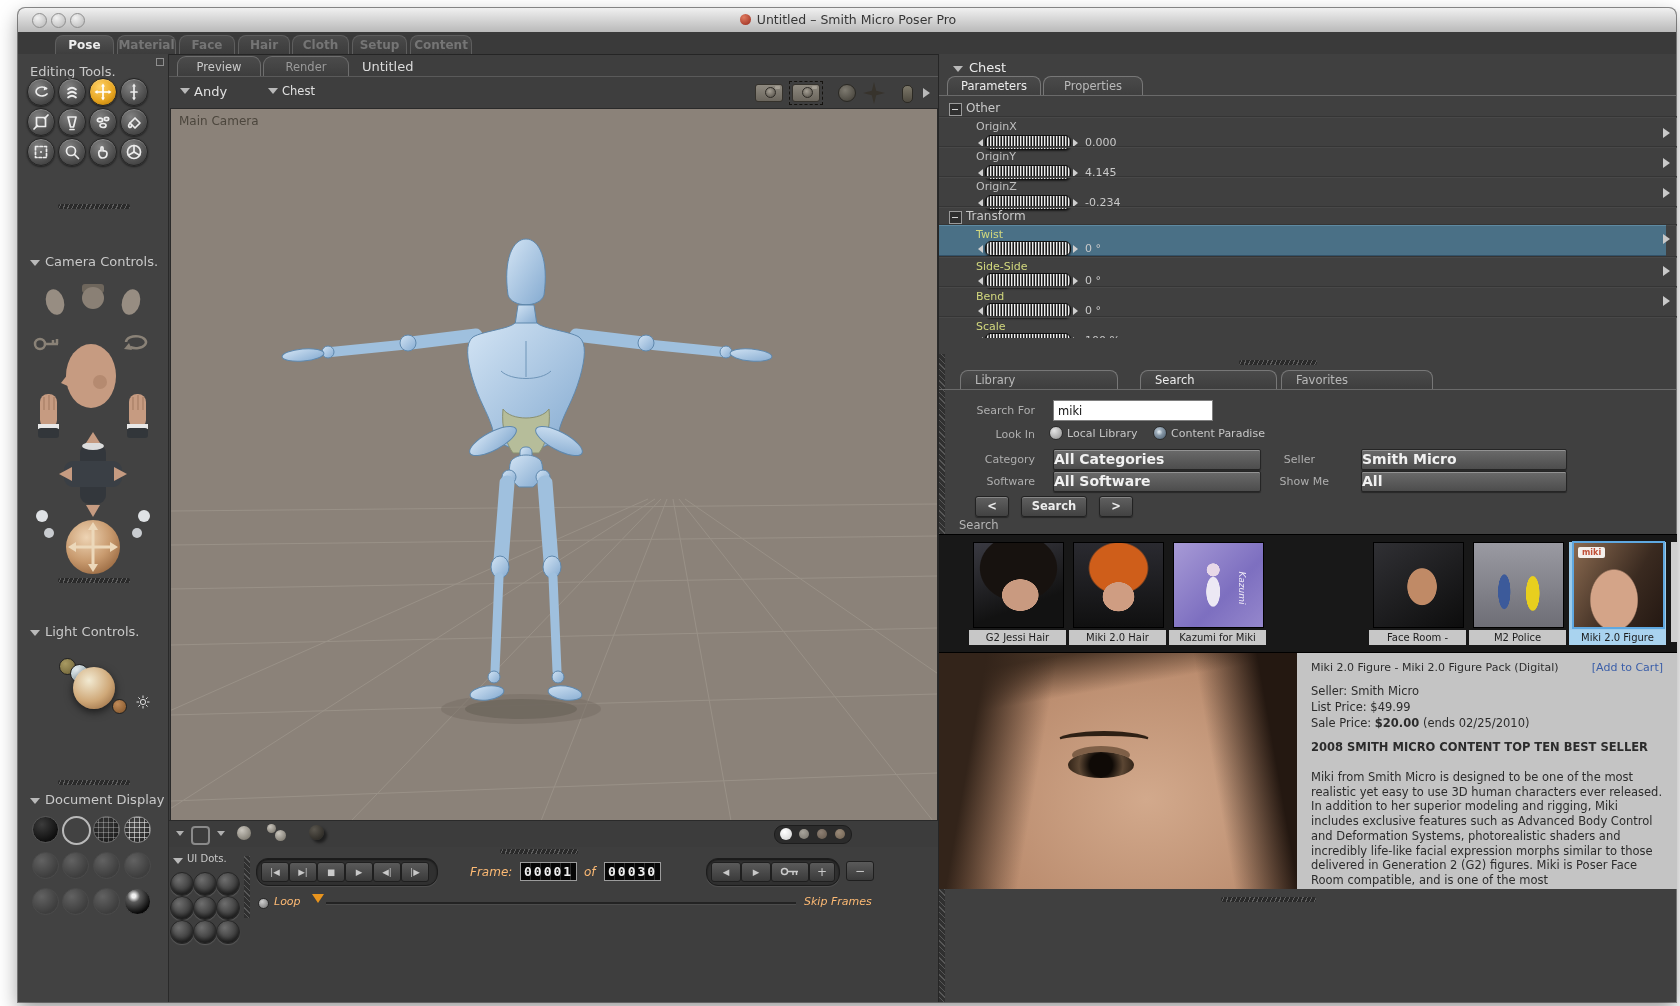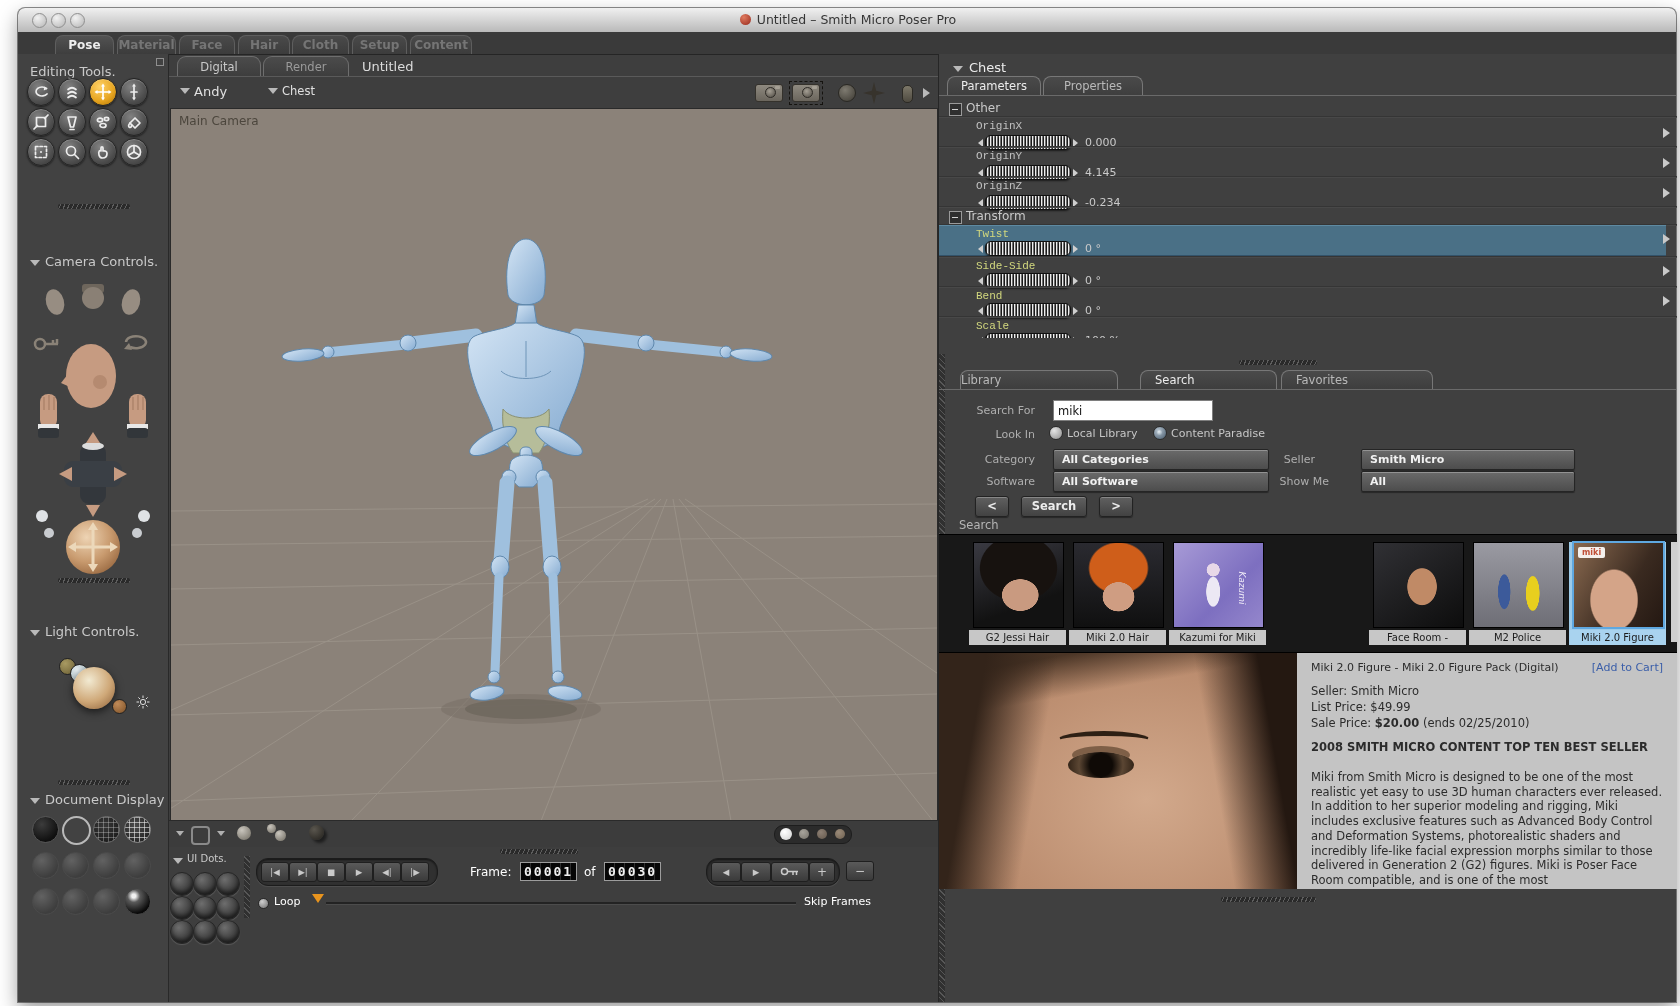--- a/index.html
+++ b/index.html
@@ -74,53 +74,53 @@
   .dotpill{position:absolute;height:17px;border-radius:9px;background:#2b2b2b;border:1px solid #1d1d1d;}
   .pdot{position:absolute;top:3px;border-radius:50%;}
   
   .tgroup{position:absolute;background:#303030;border:1px solid #1c1c1c;border-radius:12px;
     box-shadow:inset 0 1px 2px rgba(0,0,0,.6),0 1px 0 rgba(255,255,255,.08);}
   .tbtn{position:absolute;width:26px;height:18px;border:1px solid #1f1f1f;border-radius:3px;
     background:linear-gradient(#5a5a5a,#3a3a3a);color:#c9c9c9;font-size:8.5px;text-align:center;line-height:18px;}
   .counter{position:absolute;font-family:"DejaVu Sans Mono","Liberation Mono",monospace;font-weight:bold;
     font-size:13px;color:#f0f0f0;letter-spacing:2px;padding:1px 3px;border:1px solid #9c9c9c;
     background:#060606 repeating-linear-gradient(90deg,transparent 0 9px,#2e2e2e 9px 10px);}
-  .flabel{color:#ffffff;font-size:12px;}
+  .flabel{color:#fdba74;font-size:12px;font-style:italic;}
   .phead{width:0;height:0;border-left:6px solid transparent;border-right:6px solid transparent;border-top:9px solid #e8941e;}
   .track{position:absolute;height:2px;background:#232323;box-shadow:0 1px 0 #4c4c4c;}
   .vhatch{background:repeating-linear-gradient(45deg,#303030 0 3px,#575757 3px 4px);}
   
   .rpanel{position:absolute;left:920px;top:46px;right:0;bottom:0;background:#404040;border-left:1px solid #262626;}
   .ptab{position:absolute;height:19px;border:1px solid #777;border-bottom:none;border-radius:8px 8px 0 0;
     background:linear-gradient(#4a4a4a,#3e3e3e);color:#b9b9b9;font-size:11.5px;text-align:center;line-height:19px;}
   .ptab.active{color:#ececec;}
   .tabline{position:absolute;height:1px;background:#6a6a6a;}
   .pminus{position:absolute;width:11px;height:11px;border:1px solid #9a9a9a;background:#2f2f2f;}
   .pminus:after{content:"";position:absolute;left:2px;top:5px;width:6px;height:1px;background:#d2d2d2;}
   .grouplab{position:absolute;color:#c9c9c9;font-size:12px;}
-  .plab{position:absolute;font-size:11px;color:#c0c0c0;font-family:Liberation Mono, monospace;}
+  .plab{position:absolute;font-size:11px;color:#c0c0c0;}
   .plab.y{color:#d2d87e;}
   .pval{position:absolute;font-size:11px;color:#c9c9c9;}
   .dial{position:absolute;width:84px;height:13px;border-radius:6px;border:1px solid #0f0f0f;
     background:repeating-linear-gradient(90deg,#191919 0 1px,#ededed 1px 2px,#6f6f6f 2px 3px);
     box-shadow:0 1px 2px rgba(0,0,0,.6),inset 0 0 3px rgba(255,255,255,.3);}
   .dial:before{content:"";position:absolute;left:-8px;top:3px;width:0;height:0;
     border-top:4px solid transparent;border-bottom:4px solid transparent;border-right:5px solid #cfcfcf;}
   .dial:after{content:"";position:absolute;right:-8px;top:3px;width:0;height:0;
     border-top:4px solid transparent;border-bottom:4px solid transparent;border-left:5px solid #cfcfcf;}
   .rowline{position:absolute;left:0;right:0;height:1px;background:#353535;box-shadow:0 1px 0 #484848;}
   .rowarrow{position:absolute;width:0;height:0;border-top:5px solid transparent;border-bottom:5px solid transparent;
     border-left:7px solid #c9c9c9;}
   .twistband{position:absolute;background:#4a7086;border-top:1px solid #5e8aa2;border-bottom:1px solid #33536a;}
   
   .formlab{position:absolute;font-size:11px;color:#aeaeae;text-align:right;}
   .sinput{position:absolute;height:19px;background:#fff;border:1px solid #7e7e7e;font-size:11.5px;color:#111;
     padding:0 4px;font-family:"DejaVu Sans","Liberation Sans",sans-serif;}
   .seldd{position:absolute;height:19px;border:1px solid #252525;border-radius:2px;color:#f1f1f1;font-weight:bold;
-    font-size:11px;line-height:19px;padding-left:8px;background:linear-gradient(#6a6a6a,#4d4d4d);
+    font-size:14px;line-height:19px;padding-left:0;background:linear-gradient(#6a6a6a,#4d4d4d);
     box-shadow:inset 0 1px 0 rgba(255,255,255,.28),0 1px 1px rgba(0,0,0,.4);}
   .radio{position:absolute;width:12px;height:12px;border-radius:50%;border:1px solid #2c2c2c;
     background:radial-gradient(circle at 35% 30%,#e4e4e4,#8c8c8c);}
   .radio.sel{background:radial-gradient(circle at 35% 30%,#b7c4d0,#44586a);}
   .radio.sel:after{content:"";position:absolute;left:3px;top:3px;width:5px;height:5px;border-radius:50%;
     background:radial-gradient(circle at 40% 35%,#e8eef2,#7e93a4);}
   .rlab{position:absolute;font-size:11px;color:#c6c6c6;}
   .fbtn{position:absolute;height:19px;border:1px solid #222;border-radius:3px;color:#ececec;font-weight:bold;
     font-size:11.5px;text-align:center;line-height:19px;background:linear-gradient(#606060,#424242);
     box-shadow:inset 0 1px 0 rgba(255,255,255,.25),0 1px 1px rgba(0,0,0,.4);}
@@ -344,21 +344,21 @@
     <div class="ddsph dd-dim" style="left:14px;top:798px"></div>
     <div class="ddsph dd-dim" style="left:44px;top:798px"></div>
     <div class="ddsph dd-dim dd-wire" style="left:75px;top:798px;opacity:.45"></div>
     <div class="ddsph dd-dim" style="left:106px;top:798px"></div>
     <div class="ddsph dd-dim" style="left:14px;top:834px"></div>
     <div class="ddsph dd-dim" style="left:44px;top:834px"></div>
     <div class="ddsph dd-dim dd-wire" style="left:75px;top:834px;opacity:.45"></div>
     <div class="ddsph dd-gloss" style="left:106px;top:834px"></div>
   </div>
 
-  <div class="dtab" style="left:159px;top:48px;width:82px">Digital</div>
+  <div class="dtab" style="left:159px;top:48px;width:82px">Preview</div>
   <div class="dtab dim" style="left:245px;top:48px;width:84px">Render</div>
   <div class="abs" style="left:344px;top:51px;font-size:13px;color:#dcdcdc">Untitled</div>
   <div class="abs" style="left:151px;top:68px;width:769px;height:1px;background:#5a5a5a"></div>
 
   <div class="abs tri" style="left:162px;top:80px"></div>
   <div class="abs" style="left:176px;top:76px;font-size:13px;color:#e0e0e0">Andy</div>
   <div class="abs tri" style="left:250px;top:80px"></div>
   <div class="abs" style="left:264px;top:76px;font-size:11.5px;color:#e0e0e0">Chest</div>
   <div class="cam" style="left:737px;top:76px"></div>
   <div class="dashedsel" style="left:771px;top:73px;width:32px;height:22px"></div>
@@ -544,21 +544,21 @@
       <div class="rowline" style="top:216px"></div>
 
       <div class="plab y" style="left:37px;top:220px">Scale</div>
       <div class="dial" style="left:46px;top:233px"></div>
       <div class="pval" style="left:146px;top:234px">100 %</div>
     </div>
 
     <div class="abs hsep" style="left:300px;top:306px;width:78px"></div>
     <div class="abs vhatch" style="left:0;top:300px;width:6px;height:648px"></div>
 
-    <div class="ptab" style="left:21px;top:316px;width:158px;text-align:left;box-sizing:border-box">Library</div>
+    <div class="ptab" style="left:21px;top:316px;width:158px;text-align:left;padding-left:14px;box-sizing:border-box">Library</div>
     <div class="ptab active" style="left:201px;top:316px;width:137px;text-align:left;padding-left:14px;box-sizing:border-box">Search</div>
     <div class="ptab" style="left:342px;top:316px;width:152px;text-align:left;padding-left:14px;box-sizing:border-box">Favorites</div>
     <div class="tabline" style="left:0;top:335px;right:0"></div>
 
     <div class="formlab" style="left:0;top:350px;width:96px">Search For</div>
     <input class="sinput" style="left: 114px; top: 346px; width: 150px;" value="miki">
     <div class="formlab" style="left:0;top:374px;width:96px">Look In</div>
     <div class="radio" style="left:110px;top:372px"></div>
     <div class="rlab" style="left:128px;top:373px">Local Library</div>
     <div class="radio sel" style="left:214px;top:372px"></div>

